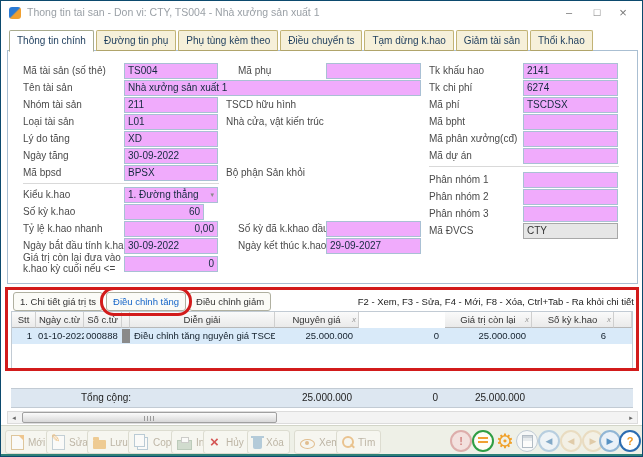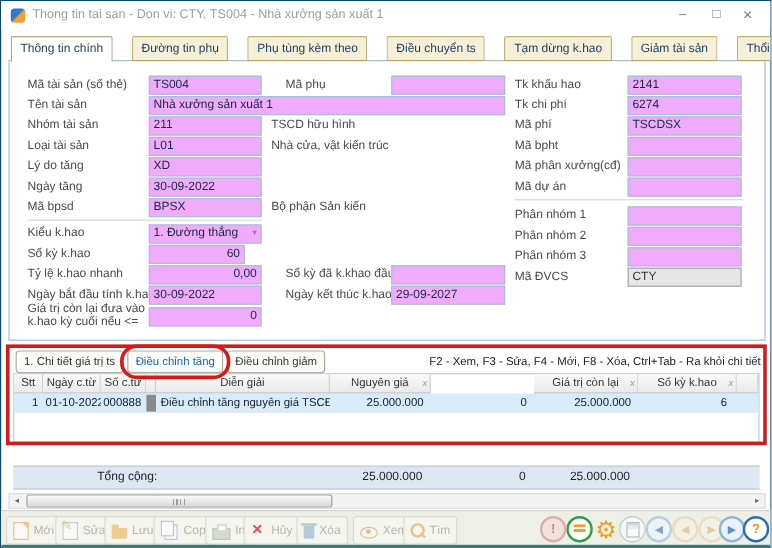--- a/index.html
+++ b/index.html
@@ -9,21 +9,21 @@
   .titlebar{position:absolute;left:0;top:0;width:100%;height:24px;background:#fff;}
   .app-icon{position:absolute;left:8px;top:6px;width:12px;height:12px;border-radius:3px;
             background:linear-gradient(135deg,#2a7ad4 45%,#f0a030 55%);}
   .title-text{position:absolute;left:26px;top:5px;font-size:10.5px;color:#9aa0a6;white-space:nowrap;}
   .winctl{position:absolute;top:3px;width:26px;height:17px;text-align:center;color:#777;font-size:11px;line-height:17px;}
   .win-min{right:60px}.win-max{right:32px}.win-close{right:6px}
   .win-min::before{content:"–"}.win-max::before{content:"□"}.win-close::before{content:"×";font-size:13px}
   
   .tabs{position:absolute;left:8px;top:29px;height:21px;display:flex;z-index:3;}
   .tab{font-size:10px;color:#1c3c5c;padding:4px 7px 2px;background:#f6f0da;border:1px solid #c2b375;
-       border-bottom:1px solid #b0a46a;margin-right:16px;border-radius:2px 2px 0 0;white-space:nowrap;}
+       border-bottom:1px solid #b0a46a;margin-right:2px;border-radius:2px 2px 0 0;white-space:nowrap;}
   .tab.active{background:#fff;border-color:#a8ab8e;border-bottom:1px solid #fff;margin-bottom:-1px;}
   .panel{position:absolute;left:6px;top:49px;width:631px;height:234px;border:1px solid #aabfd2;
          background:#fff;box-sizing:border-box;}
   
   .lbl{position:absolute;font-size:10px;color:#4a4a4a;white-space:nowrap;line-height:15px;z-index:2;}
   .lbl.wrap{white-space:normal;line-height:11px;}
   .note{position:absolute;font-size:10px;color:#4a4a4a;white-space:nowrap;line-height:15px;z-index:2;}
   .fld{position:absolute;box-sizing:border-box;height:16px;background:#f0abfc;border:1px solid #a9c0d4;
        font-size:10px;color:#142a3e;line-height:14px;padding:0 3px;white-space:nowrap;overflow:hidden;z-index:2;}
   .fld.num{text-align:right;}
@@ -161,21 +161,21 @@
   <div class="note" style="left:225px;top:113px">Nhà cửa, vật kiến trúc</div>
 
   <div class="lbl" style="left:22px;top:130px">Lý do tăng</div>
   <div class="fld" style="left:123px;top:130px;width:94px">XD</div>
 
   <div class="lbl" style="left:22px;top:147px">Ngày tăng</div>
   <div class="fld" style="left:123px;top:147px;width:94px">30-09-2022</div>
 
   <div class="lbl" style="left:22px;top:164px">Mã bpsd</div>
   <div class="fld" style="left:123px;top:164px;width:94px">BPSX</div>
-  <div class="note" style="left:225px;top:164px">Bộ phận Sản kiến</div>
+  <div class="note" style="left:225px;top:164px">Bộ phận Sản khỏi</div>
 
   <div class="sep" style="left:22px;top:182px;width:196px"></div>
 
   <div class="lbl" style="left:22px;top:186px">Kiểu k.hao</div>
   <div class="fld combo" style="left:123px;top:186px;width:94px">
     <span>1. Đường thẳng</span>
     <span class="combo-arrow"></span>
   </div>
 
   <div class="lbl" style="left:22px;top:203px">Số kỳ k.hao</div>

